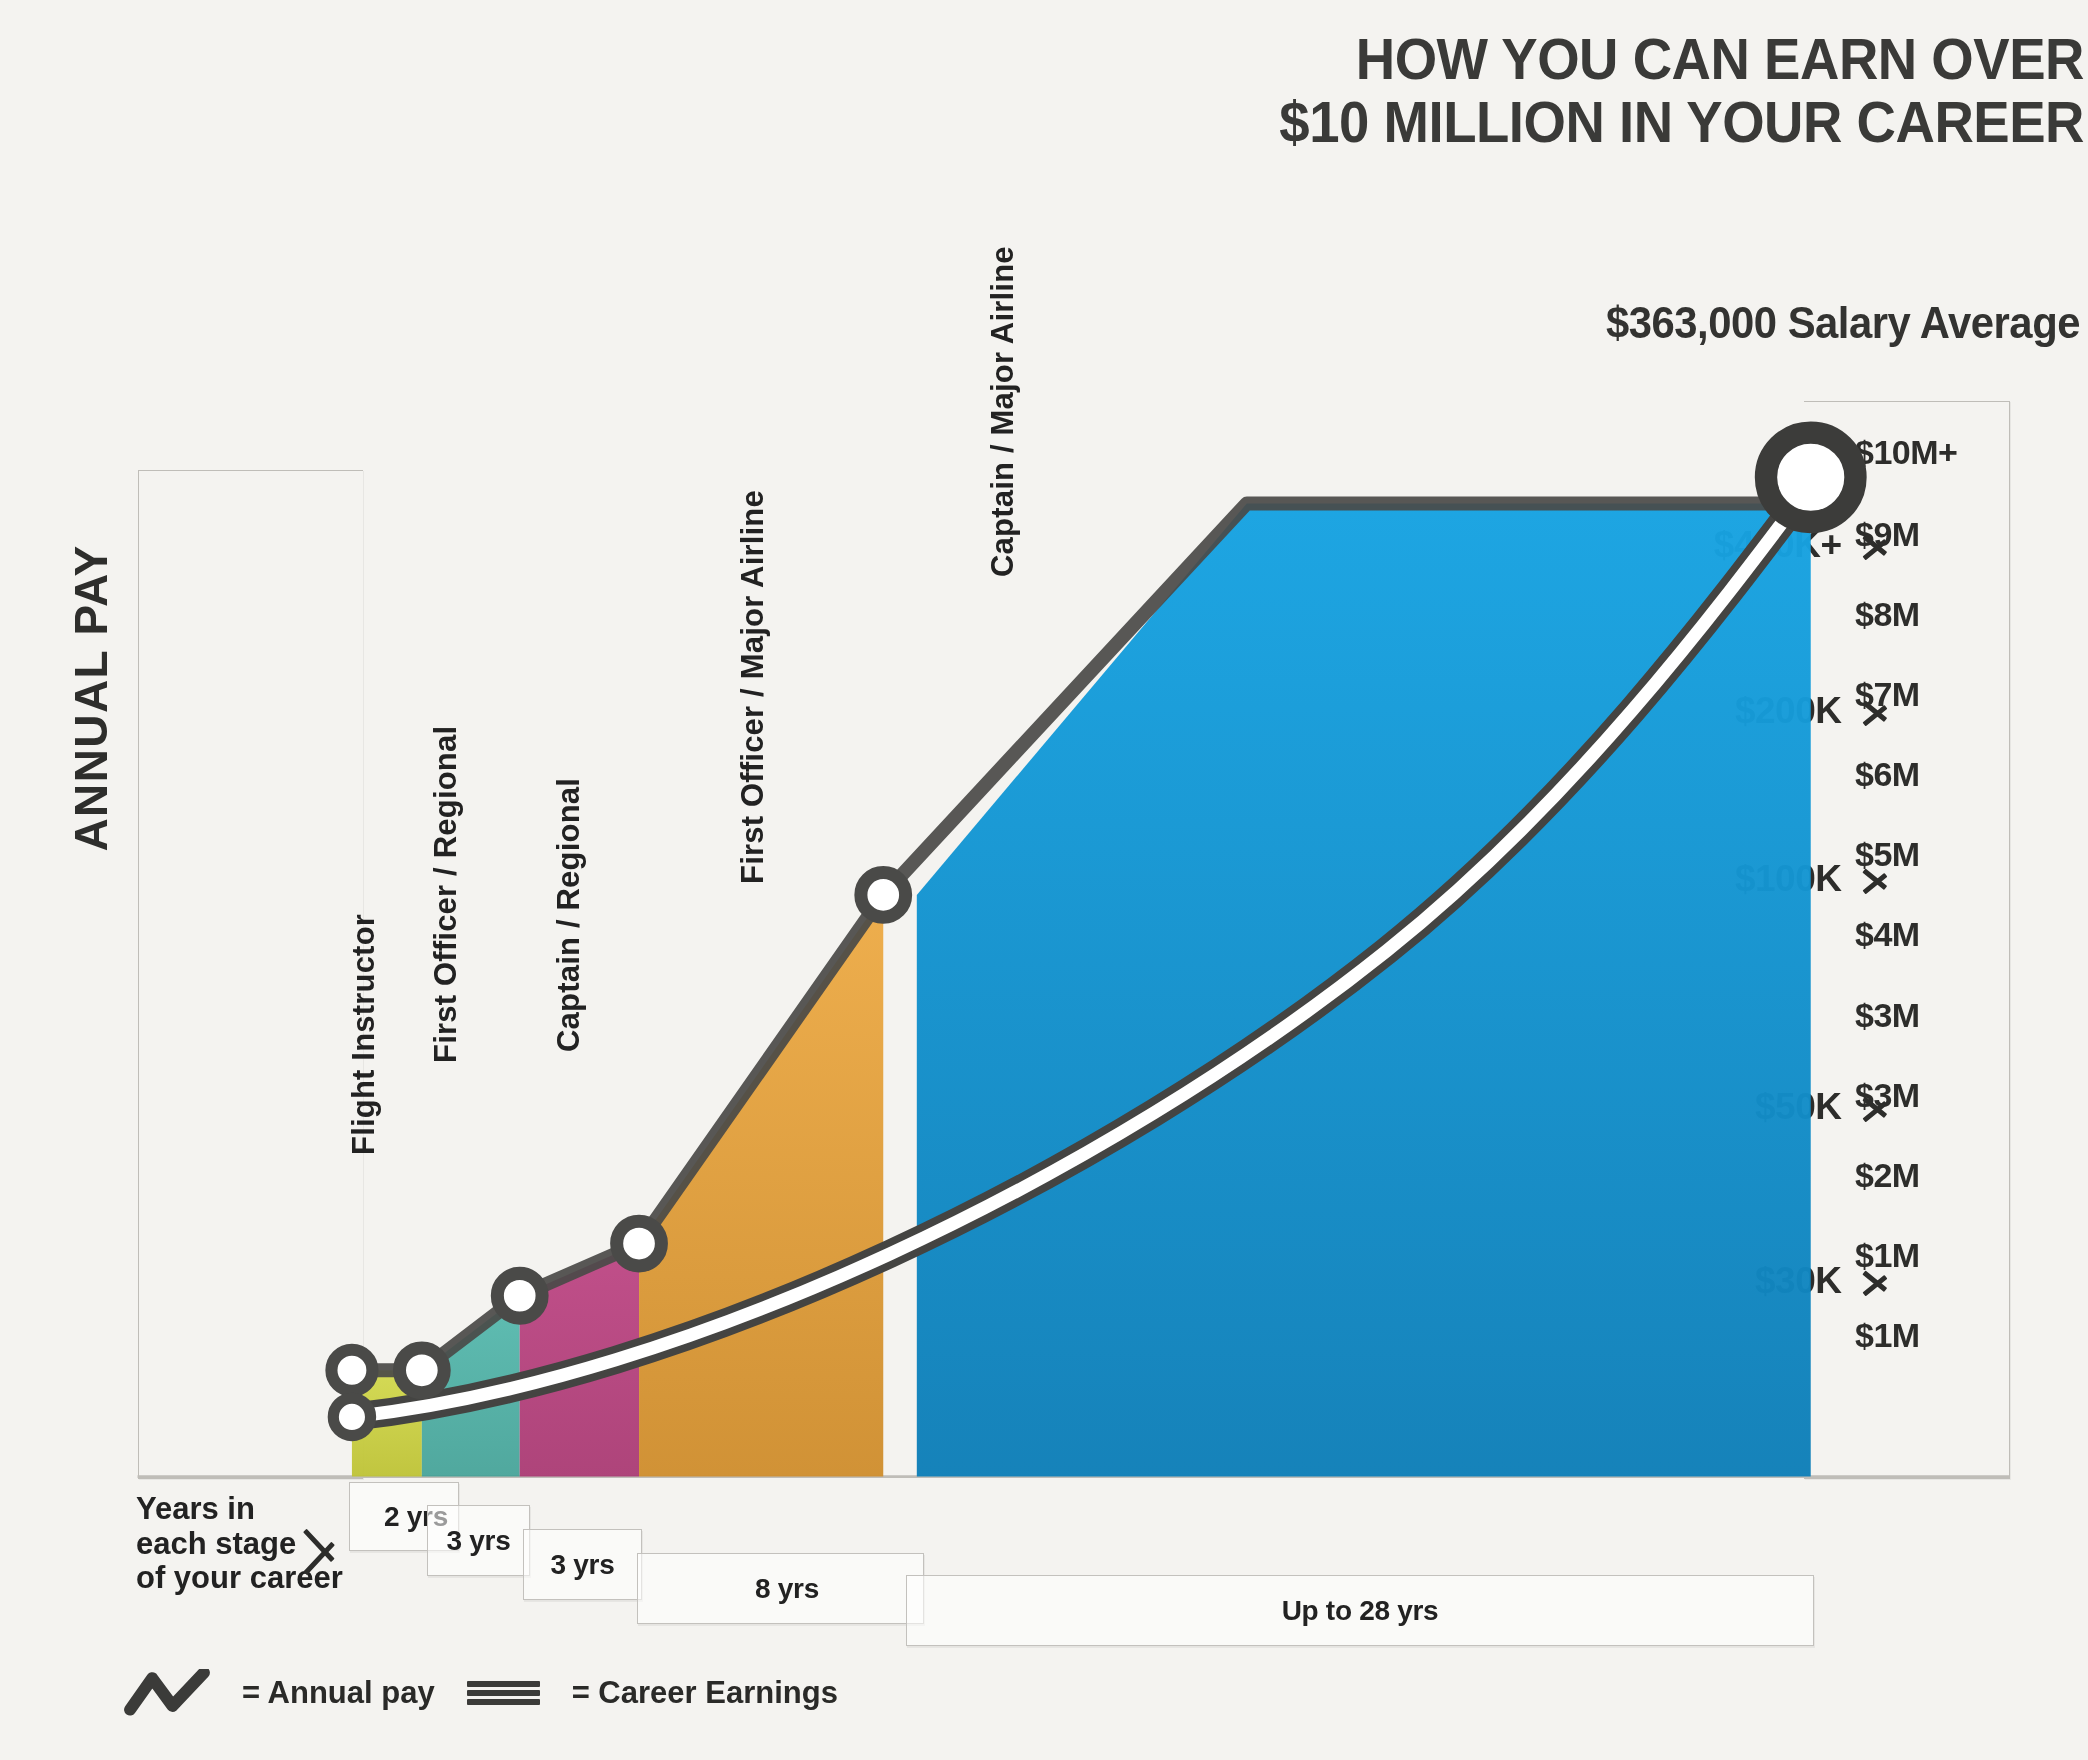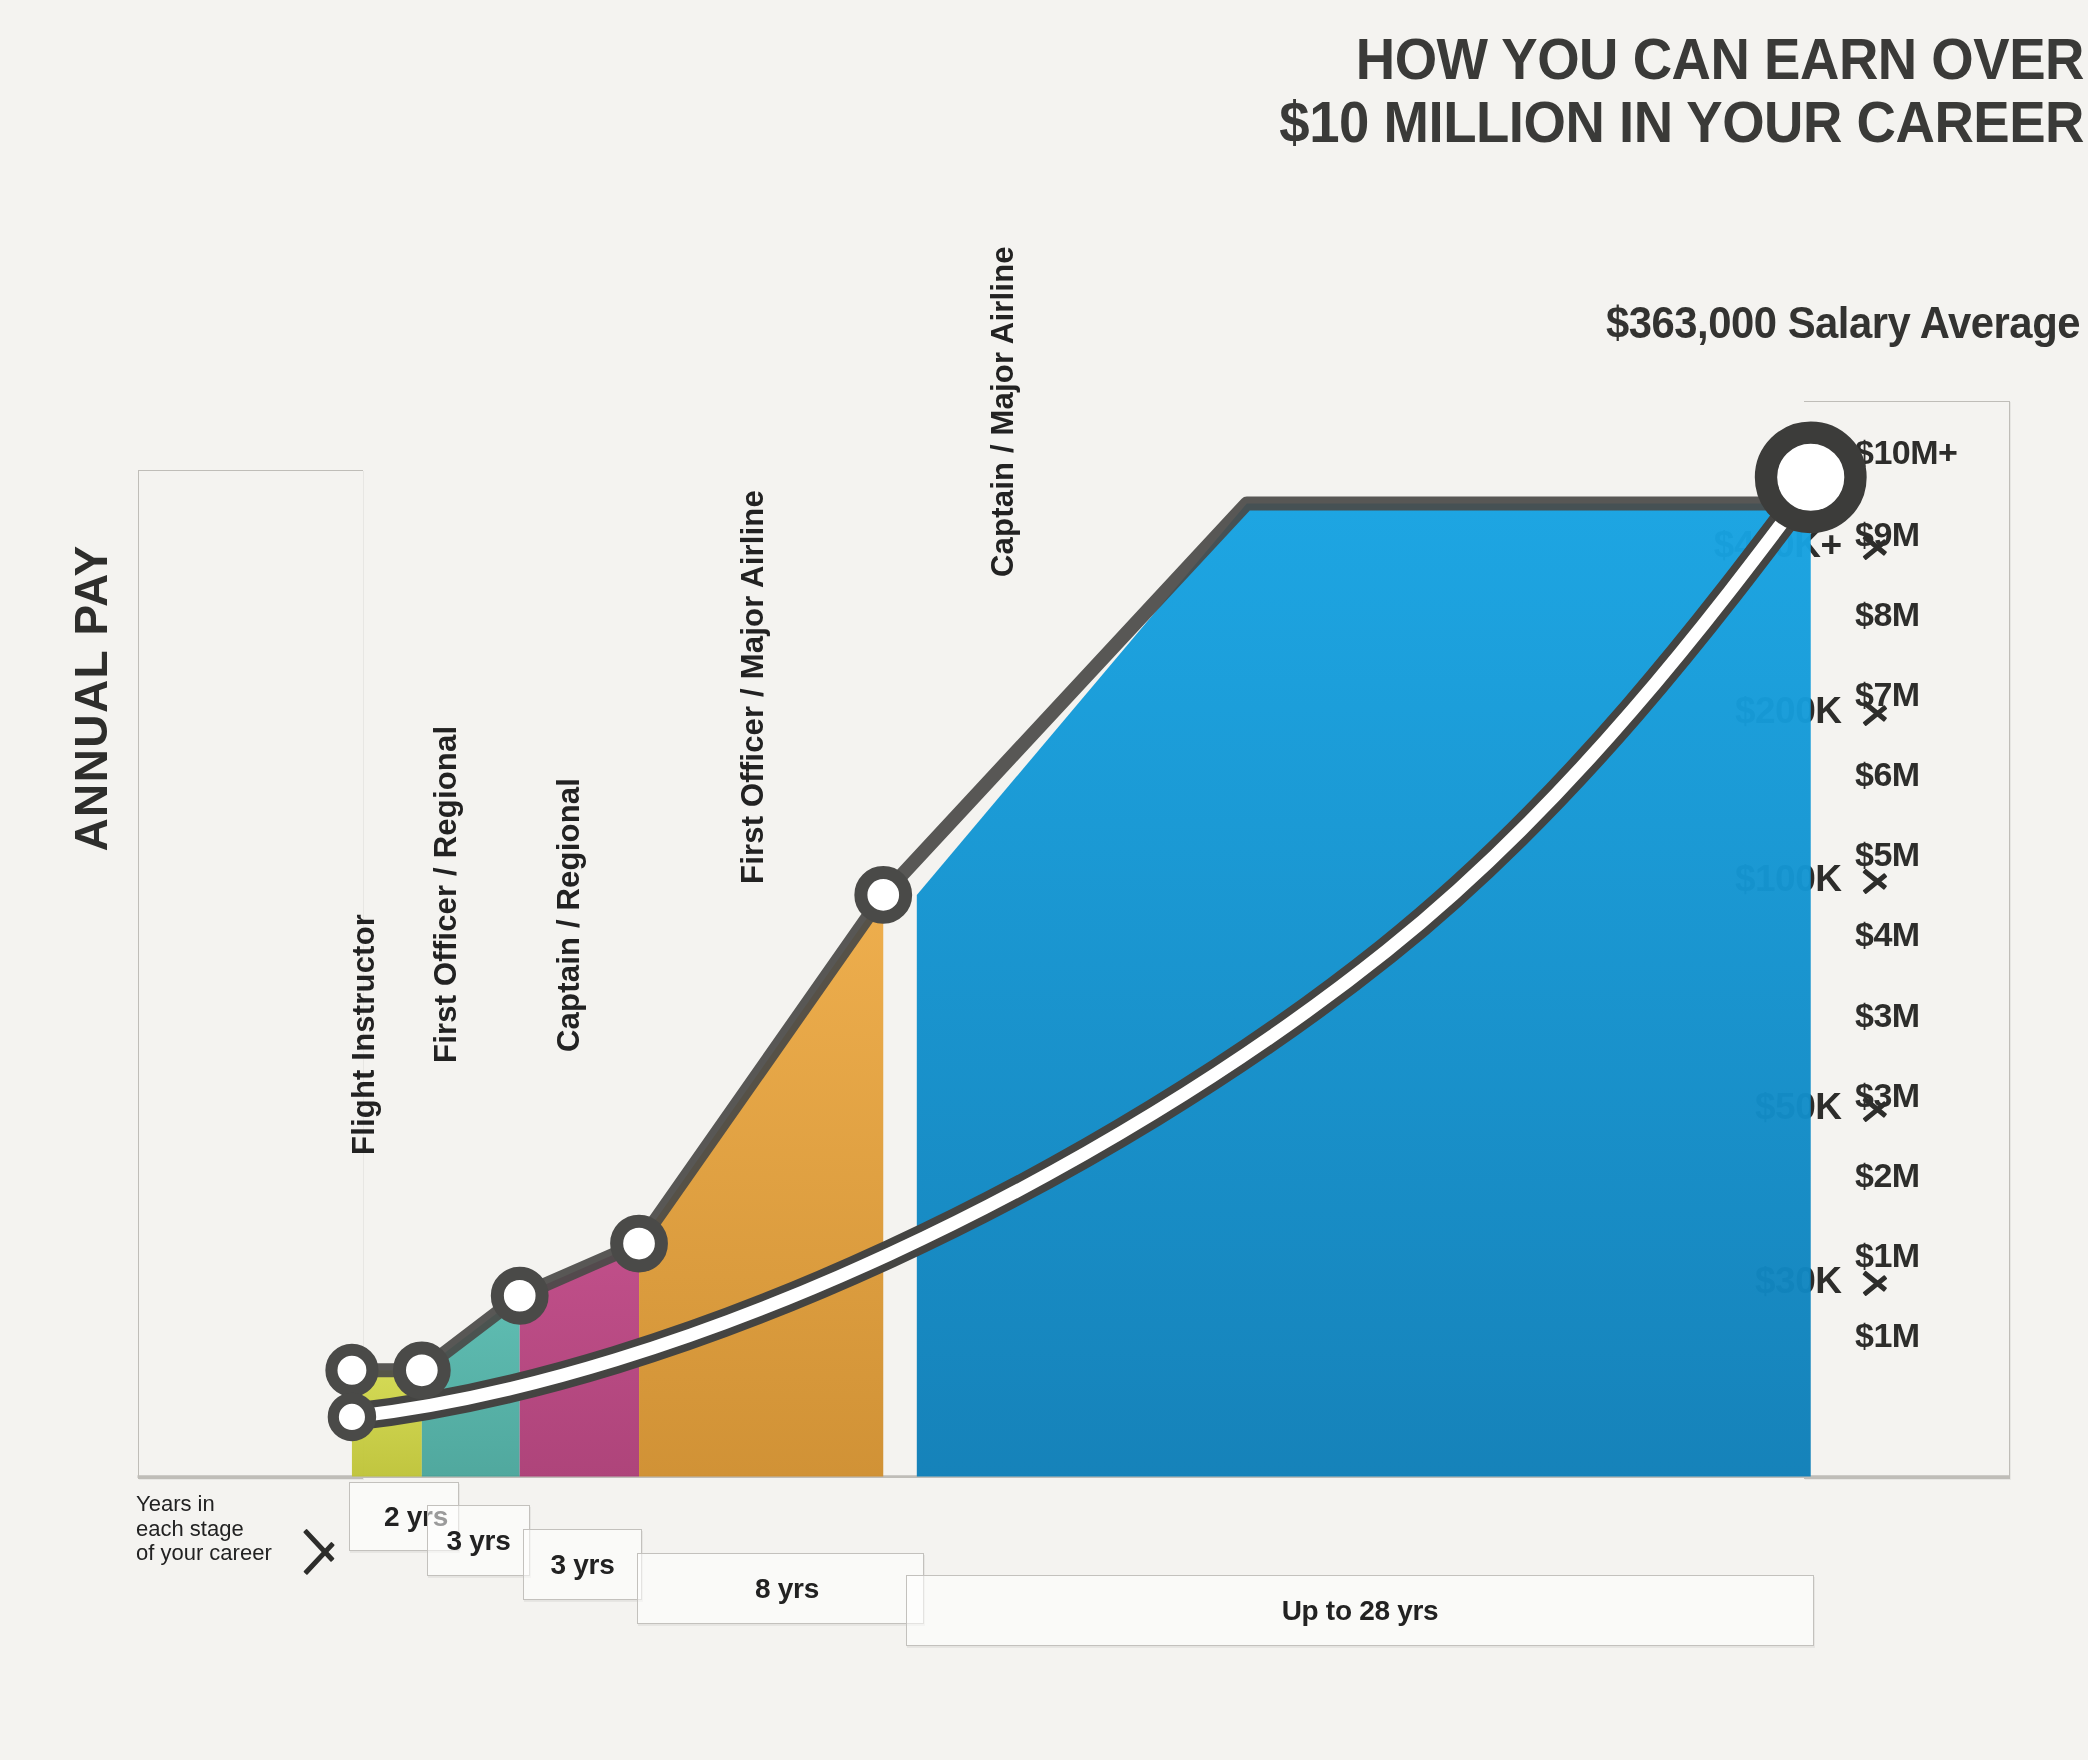--- a/index.html
+++ b/index.html
@@ -105,21 +105,21 @@
     position:absolute;
     border:1.9px solid #c3c1bd;
     background:rgba(255,255,255,.55);
     box-shadow:0.9px 1.9px 0 rgba(0,0,0,.06);
     display:flex;align-items:center;justify-content:center;
     font-size:28px;font-weight:bold;color:#222;
     letter-spacing:-0.3px;
   }
   #years-caption{
     position:absolute;left:101px;top:1492px;width:214px;
-    font-size:22px;font-weight:normal;color:#222;line-height:1.12;
+    font-size:31px;font-weight:bold;color:#222;line-height:1.12;
   }
   #years-chev{position:absolute;left:268px;top:1515px;}
   #years-chev .chev{width:34px;height:73px;}
   #years-chev .chev::before,#years-chev .chev::after{width:41px;height:4.7px;}
   #years-chev .chev::before{top:13px;transform:rotate(47deg);}
   #years-chev .chev::after{top:56px;transform:rotate(-47deg);}
 
   
   #legend{position:absolute;left:89px;top:1669px;display:flex;align-items:center;gap:32px;}
   #legend .ltext{font-size:31px;font-weight:bold;color:#2a2a28;white-space:nowrap;}
@@ -249,15 +249,27 @@
   <div id="years-chev">
     <span class="chev"></span>
   </div>
 
   <div class="yearbox" style="left:314px;top:1482px;width:84px;height:67px;padding-left:24px;">2 yrs</div>
   <div class="yearbox" style="left:392px;top:1505px;width:101px;height:69px;">3 yrs</div>
   <div class="yearbox" style="left:488px;top:1529px;width:117px;height:69px;">3 yrs</div>
   <div class="yearbox" style="left:602px;top:1553px;width:272px;height:69px;padding-left:13px;">8 yrs</div>
   <div class="yearbox" style="left:871px;top:1575px;width:906px;height:69px;">Up to 28 yrs</div>
 
+  <div id="legend">
+    <svg width="86" height="48" viewBox="0 0 92 52">
+      <polyline points="6,44 30,10 52,40 86,4" fill="none" stroke="#3b3b39" stroke-width="13" stroke-linejoin="round" stroke-linecap="round"></polyline>
+    </svg>
+    <span class="ltext">= Annual pay</span>
+    <span class="stripes">
+      <span></span>
+        <span></span>
+        <span></span>
+    </span>
+    <span class="ltext">= Career Earnings</span>
+  </div>
 
 </div>
 
 
 </body></html>

